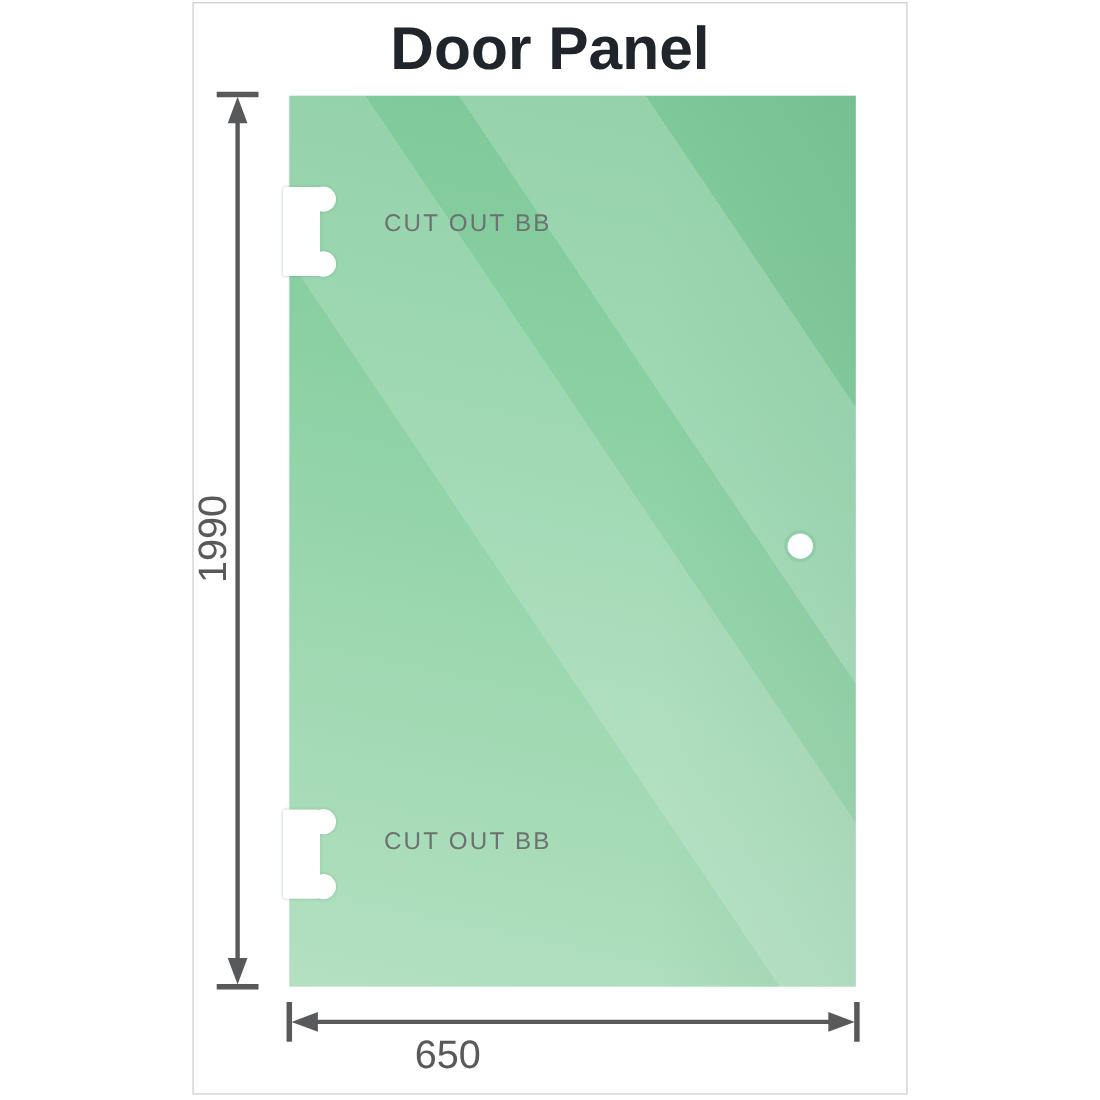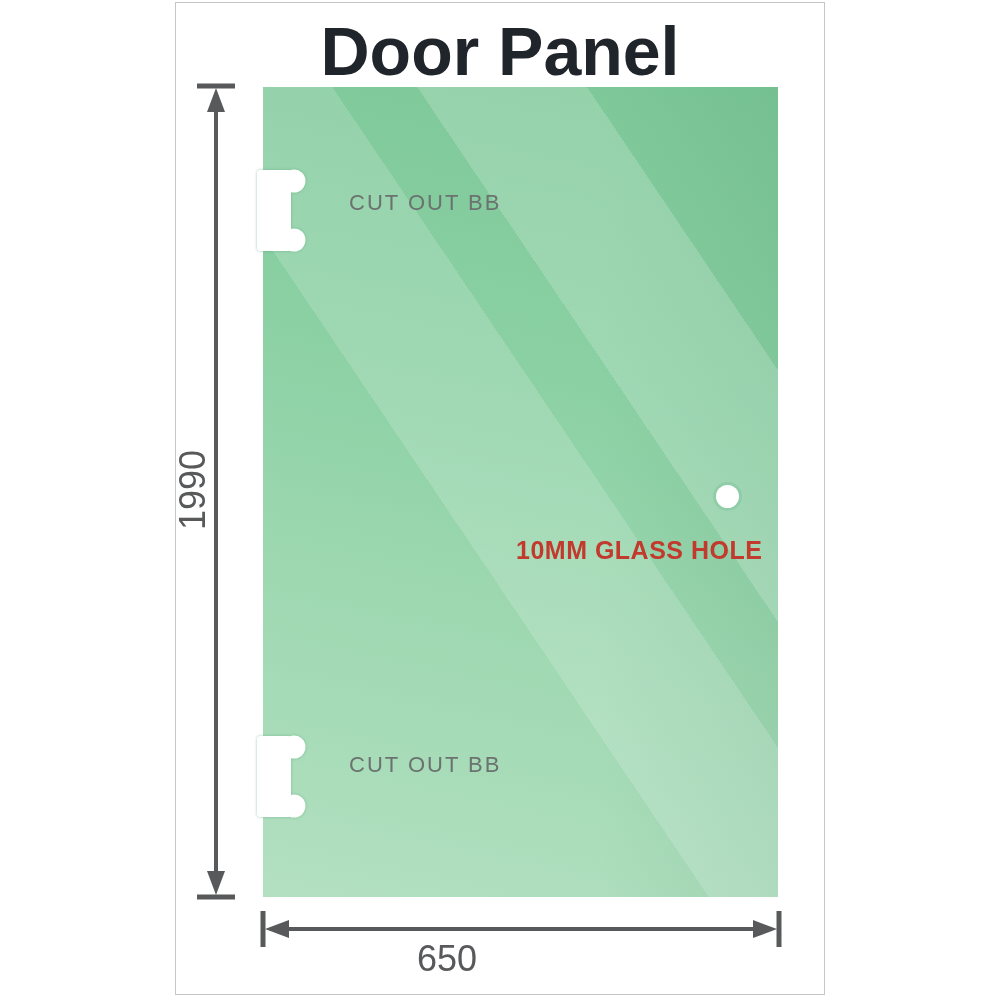--- a/index.html
+++ b/index.html
@@ -24,21 +24,21 @@
     border: 1px solid var(--frame-border, #c5c7c6);
     background: #ffffff;
     box-sizing: border-box;
   }
   .title {
     position: absolute;
     left: 175px;
     top: 12px;
     width: 650px;
     text-align: center;
-    font-size: 68px;
+    font-size: 55px;
     font-weight: 700;
     letter-spacing: 0px;
     color: var(--title-color, #20242b);
   }
   .glass-panel {
     position: absolute;
     left: 263px;
     top: 87px;
     width: 515px;
     height: 810px;
@@ -123,21 +123,21 @@
   .vdim-label span {
     transform: rotate(-90deg);
     font-size: 36px;
     white-space: nowrap;
   }
   .hdim-label {
     position: absolute;
     left: 377px;
     top: 938px;
     width: 100px;
-    text-align: right;
+    text-align: left;
     font-size: 36px;
     color: var(--dimension, #58595b);
   }
 </style>
 </head>
 <body>
 
 <div class="canvas">
 
   <div class="frame"></div>
@@ -163,21 +163,20 @@
       <circle cx="37" cy="77" r="11.5"></circle>
     </g>
   </svg>
 
   <div class="cutout-label cutout-label-top">CUT OUT BB</div>
 
   <div class="cutout-label cutout-label-bottom">CUT OUT BB</div>
 
   <div class="glass-hole"></div>
 
-  <div class="hole-label">10MM GLASS HOLE</div>
 
   <svg class="vdim" viewBox="0 0 44 820" xmlns="http://www.w3.org/2000/svg">
     <g stroke="currentColor" fill="currentColor">
       <line x1="3" y1="4" x2="41" y2="4" stroke-width="5"></line>
       <line x1="3" y1="815" x2="41" y2="815" stroke-width="5"></line>
       <line x1="22" y1="26" x2="22" y2="794" stroke-width="4"></line>
       <polygon points="22,6 13,30 31,30" stroke="none"></polygon>
       <polygon points="22,813 13,789 31,789" stroke="none"></polygon>
     </g>
   </svg>

